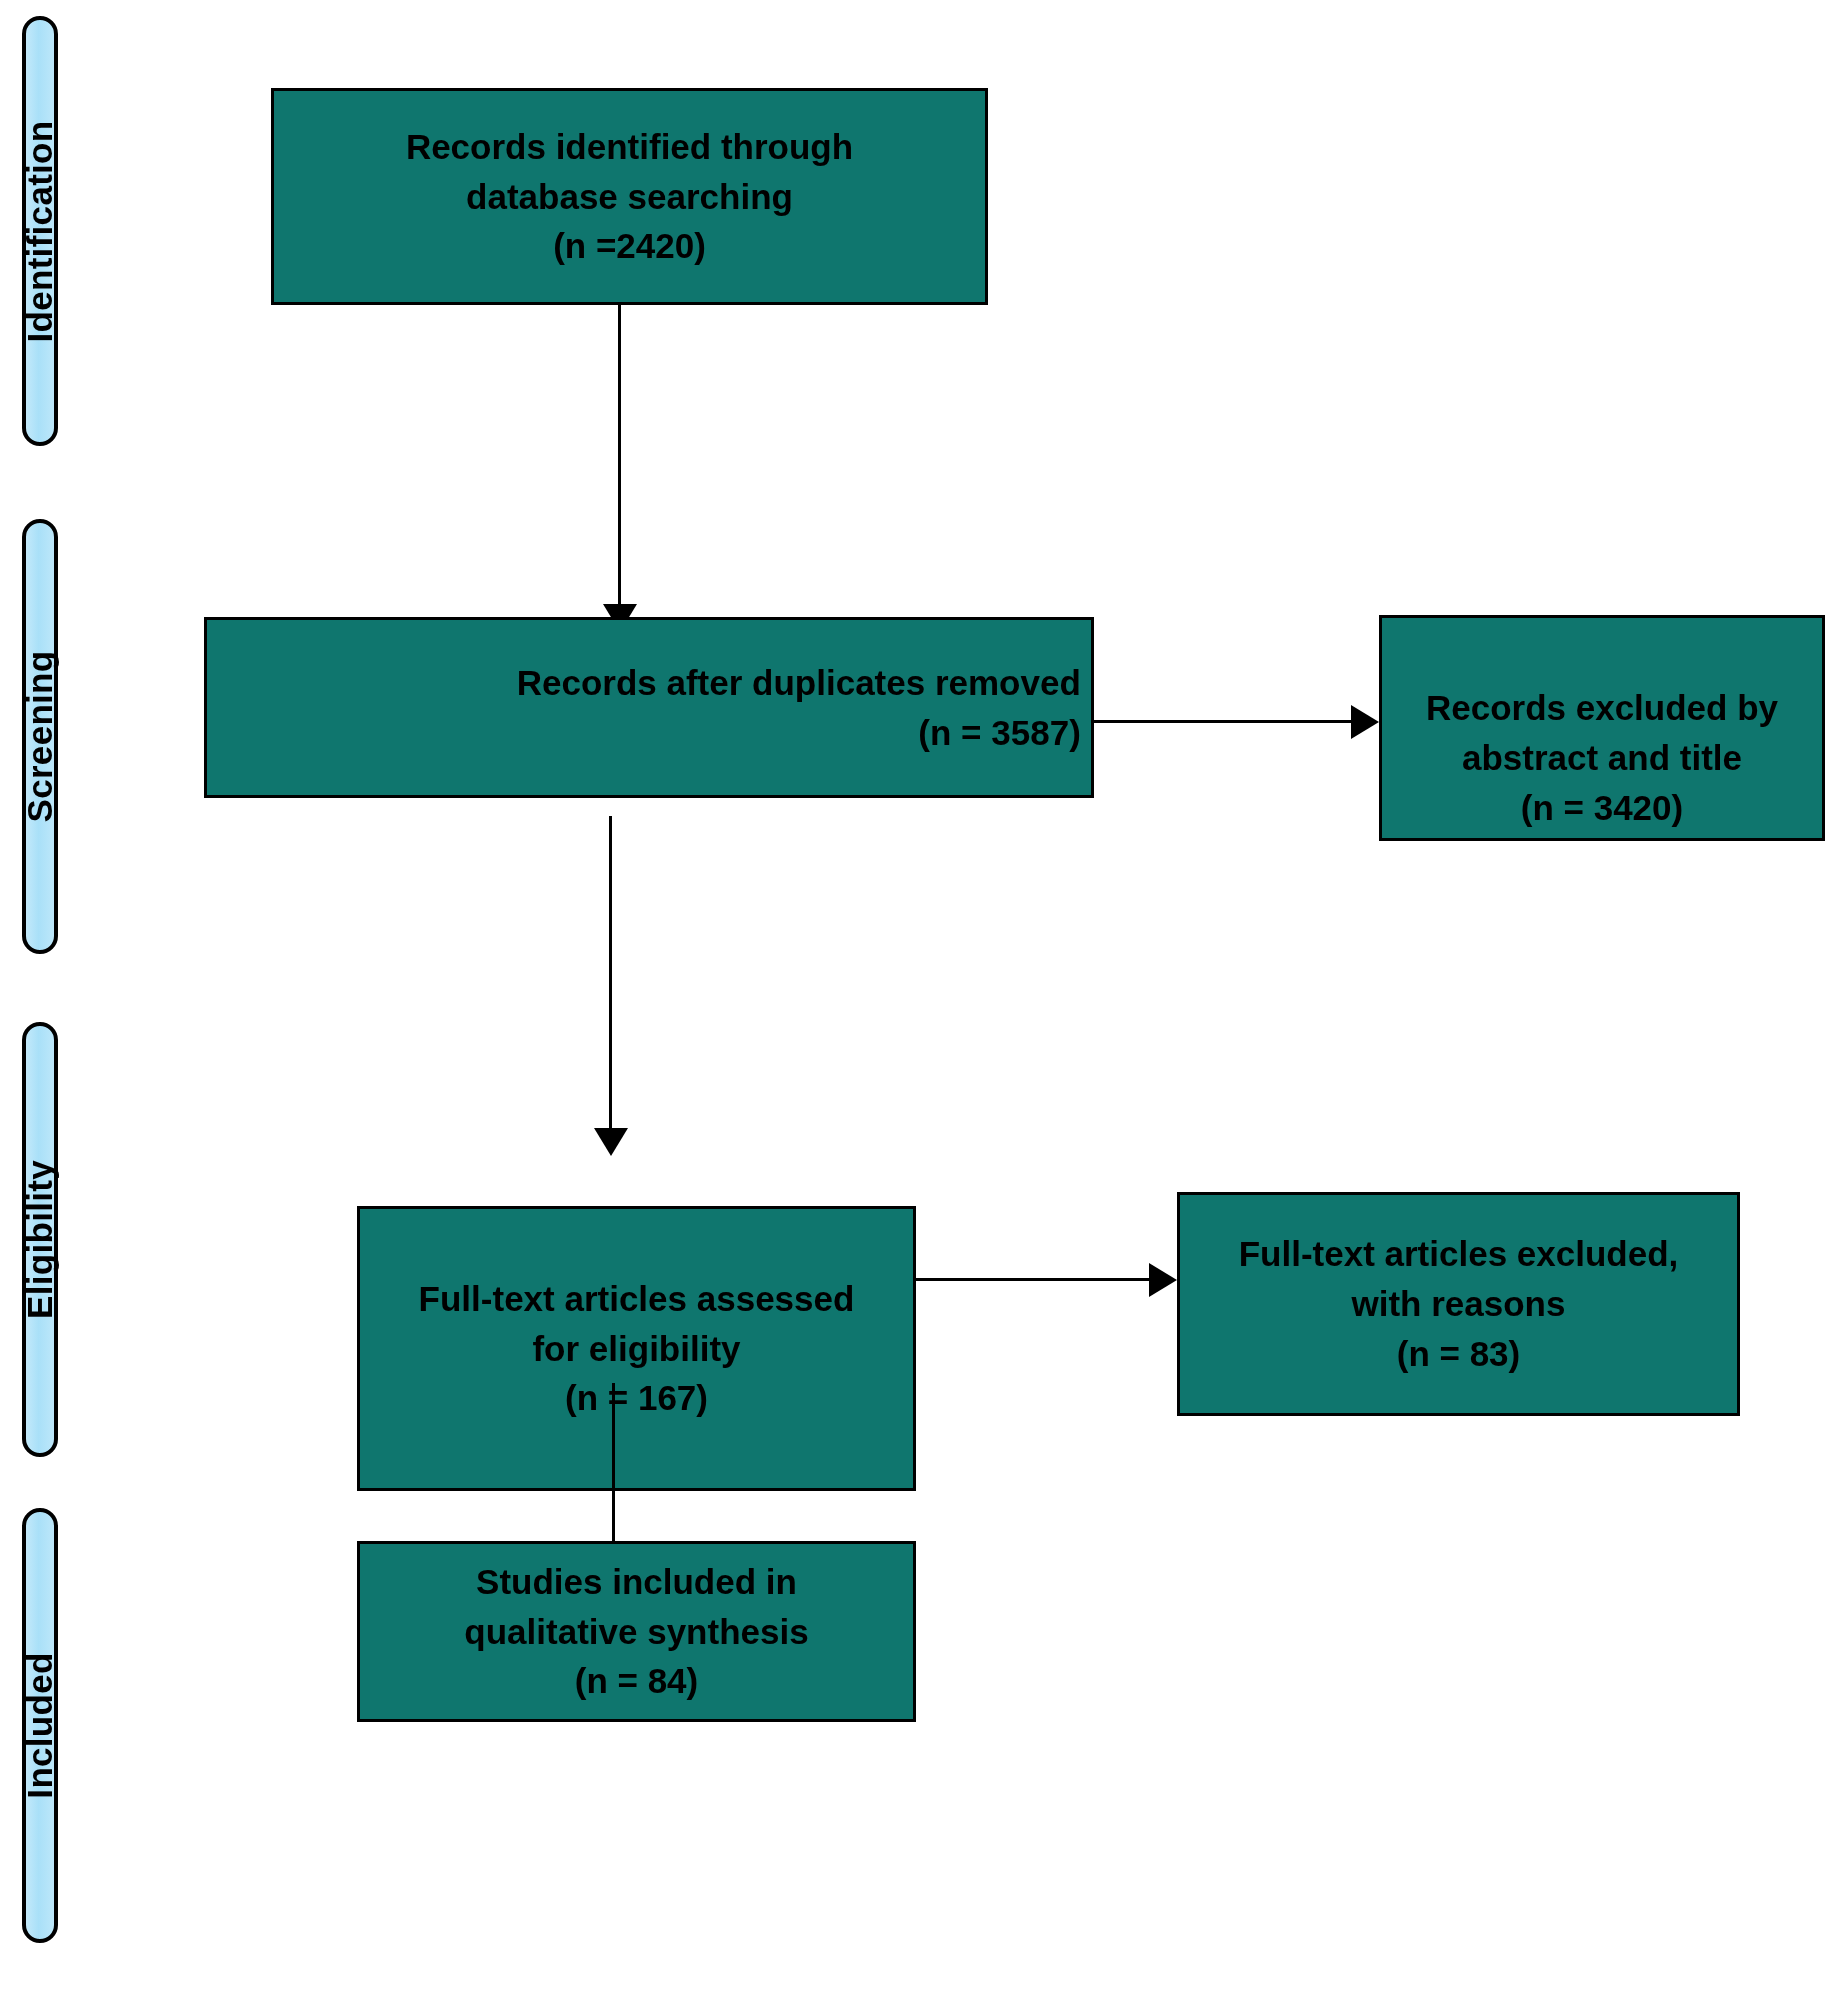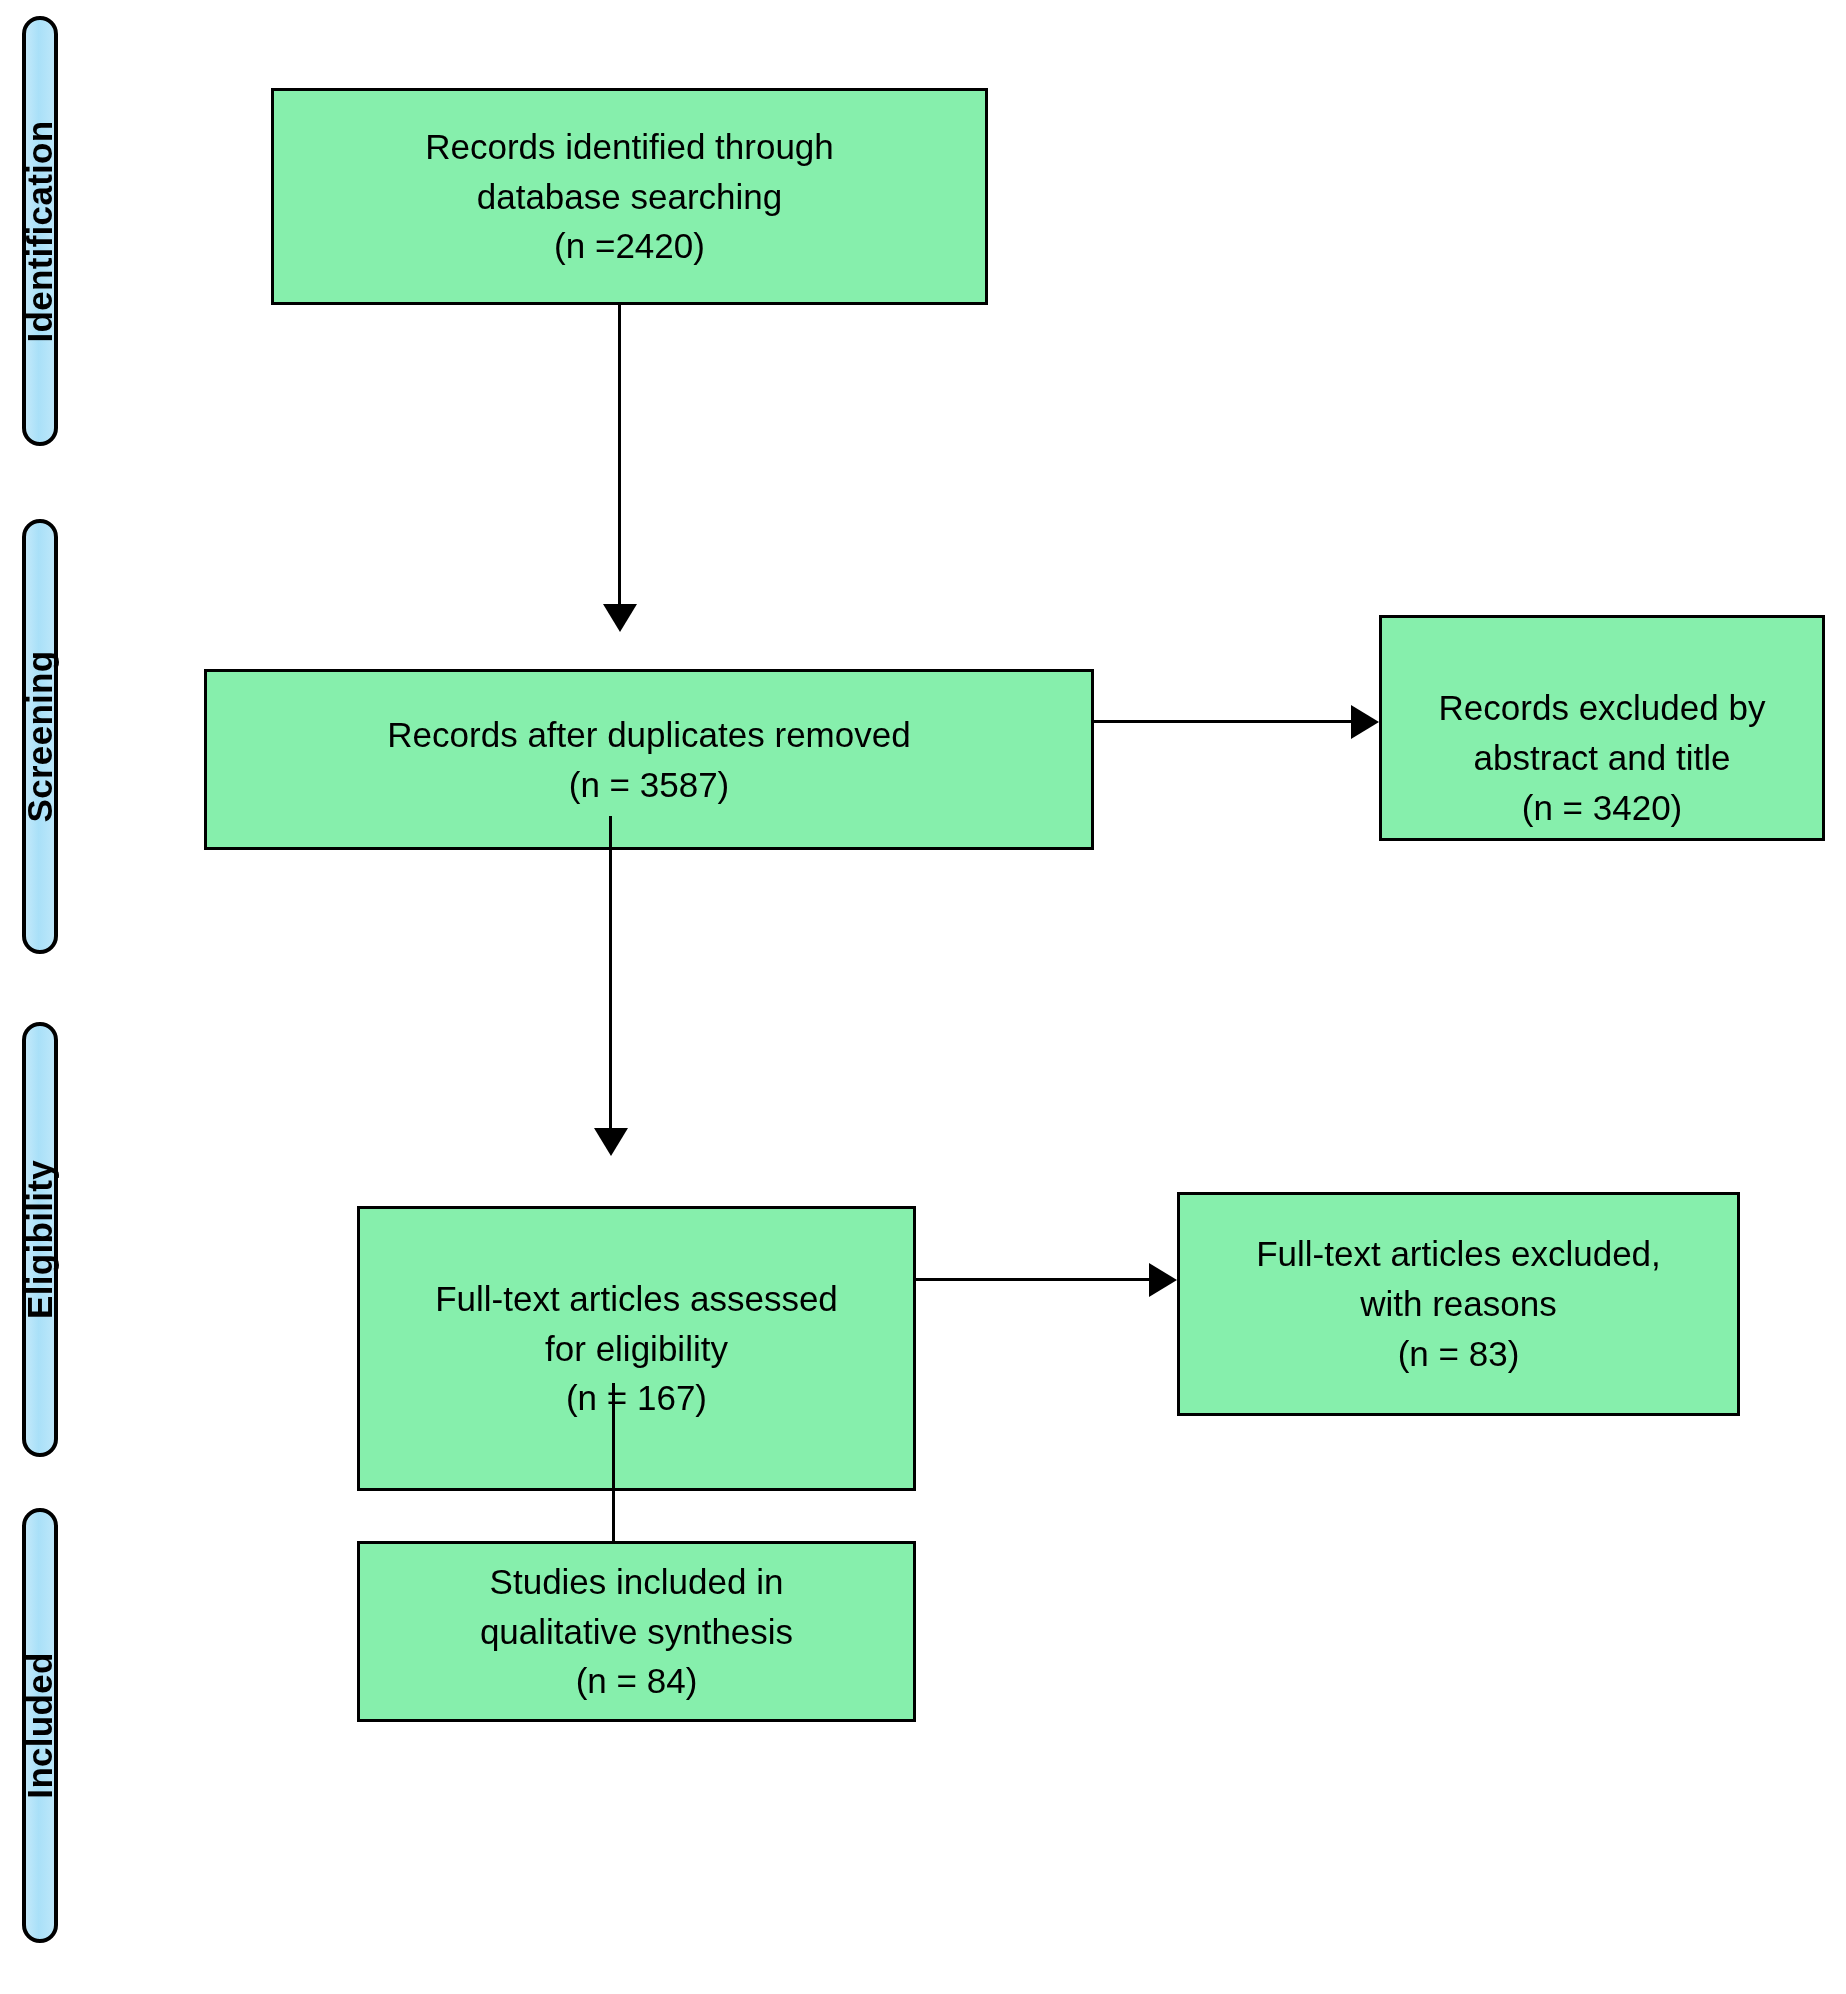--- a/index.html
+++ b/index.html
@@ -34,28 +34,29 @@
     font-size: 35px;
     line-height: 1;
     letter-spacing: 0.3px;
     color: #000000;
   }
 
   
   .flow-box {
     position: absolute;
     box-sizing: border-box;
-    background: #86efac;
+    background: #0f766e;
     border: 3.4px solid #000000;
     display: flex;
     flex-direction: column;
     align-items: center;
     justify-content: center;
     text-align: center;
     padding: 5.6px 10.2px;
+    font-weight: bold;
   }
   .flow-box .line {
     font-size: 35px;
     line-height: 1.42;
     color: #000000;
     white-space: nowrap;
   }
 
   
   .conn-v {
@@ -108,21 +109,21 @@
 
   <div class="flow-box" style="left:271px; top:88px; width:717px; height:217px;">
     <div class="line">Records identified through</div>
     <div class="line">database searching</div>
     <div class="line">(n =2420)</div>
   </div>
 
   <div class="conn-v" style="left:618px; top:305px; height:305px;"></div>
   <div class="arrow-down" style="left:603px; top:604px;"></div>
 
-  <div class="flow-box" style="left:204px; top:669px; width:890px; height:181px;">
+  <div class="flow-box" style="left:204px; top:617px; width:890px; height:181px;align-items:flex-end;">
     <div class="line">Records after duplicates removed</div>
     <div class="line">(n = 3587)</div>
   </div>
 
   <div class="conn-h" style="left:1094px; top:720px; width:261px;"></div>
   <div class="arrow-right" style="left:1351px; top:705px;"></div>
 
   <div class="flow-box" style="left:1379px; top:615px; width:446px; height:226px;justify-content:flex-end;">
     <div class="line">Records excluded by</div>
     <div class="line">abstract and title</div>

